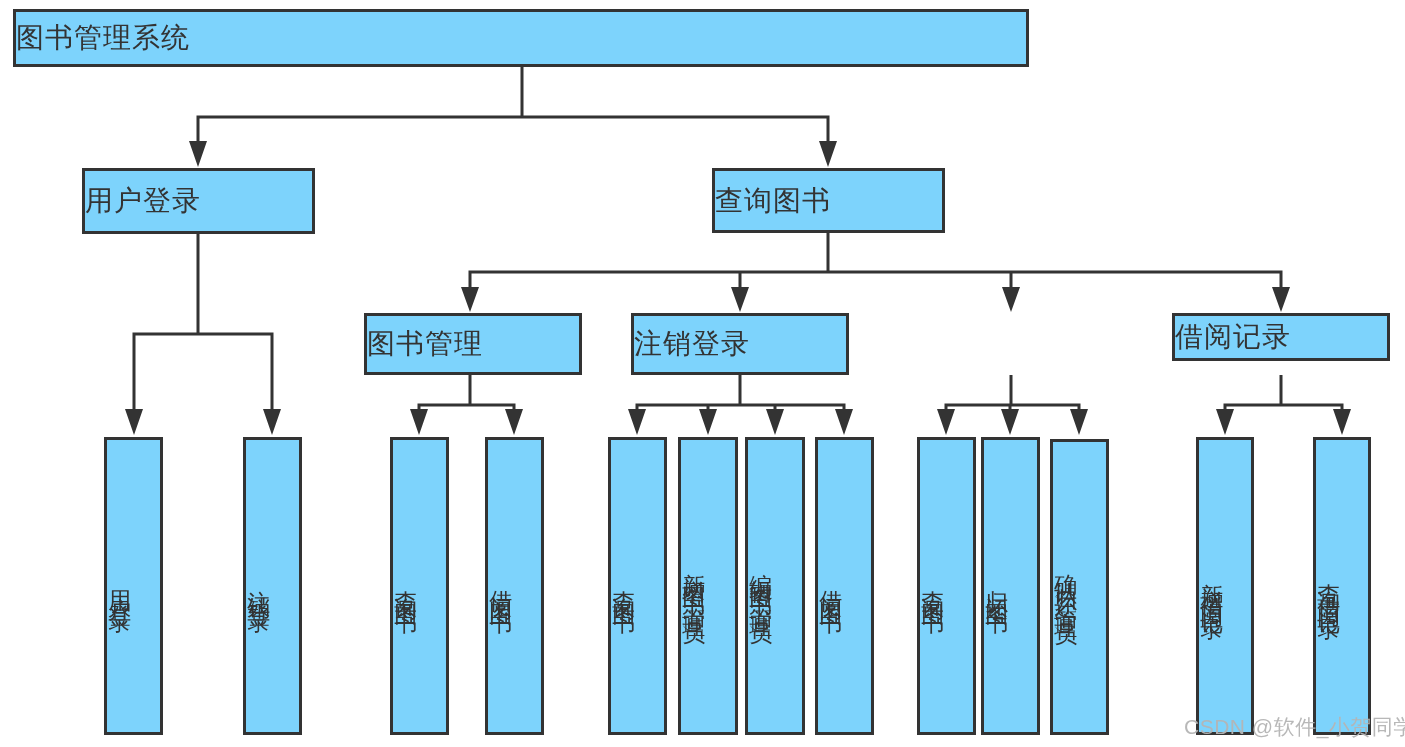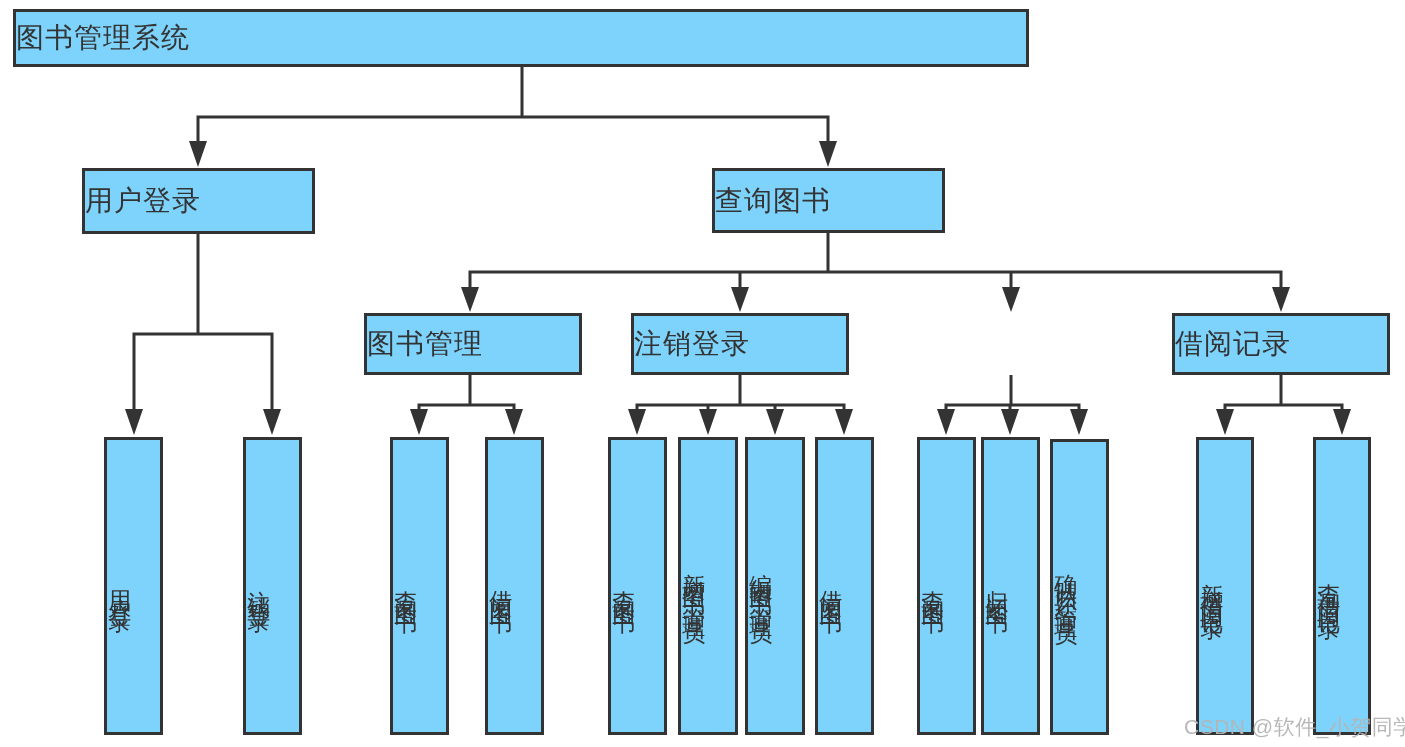--- a/index.html
+++ b/index.html
@@ -80,21 +80,21 @@
   <div class="node hbox" style="left:712px;top:168px;width:233px;height:65px">
     <span>查询图书</span>
   </div>
 
   <div class="node hbox" style="left:364px;top:313px;width:218px;height:62px">
     <span>图书管理</span>
   </div>
   <div class="node hbox" style="left:631px;top:313px;width:218px;height:62px">
     <span>注销登录</span>
   </div>
-  <div class="node hbox" style="left:1172px;top:313px;width:218px;height:62px">
+  <div class="node hbox" style="left:1172px;top:313px;width:218px;height:48px">
     <span>借阅记录</span>
   </div>
 
   <div class="node vbox" style="left:104px;top:437px;width:59px;height:298px">
     <span class="vtext">用户登录</span>
   </div>
   <div class="node vbox" style="left:243px;top:437px;width:59px;height:298px">
     <span class="vtext">注销登录</span>
   </div>
 

